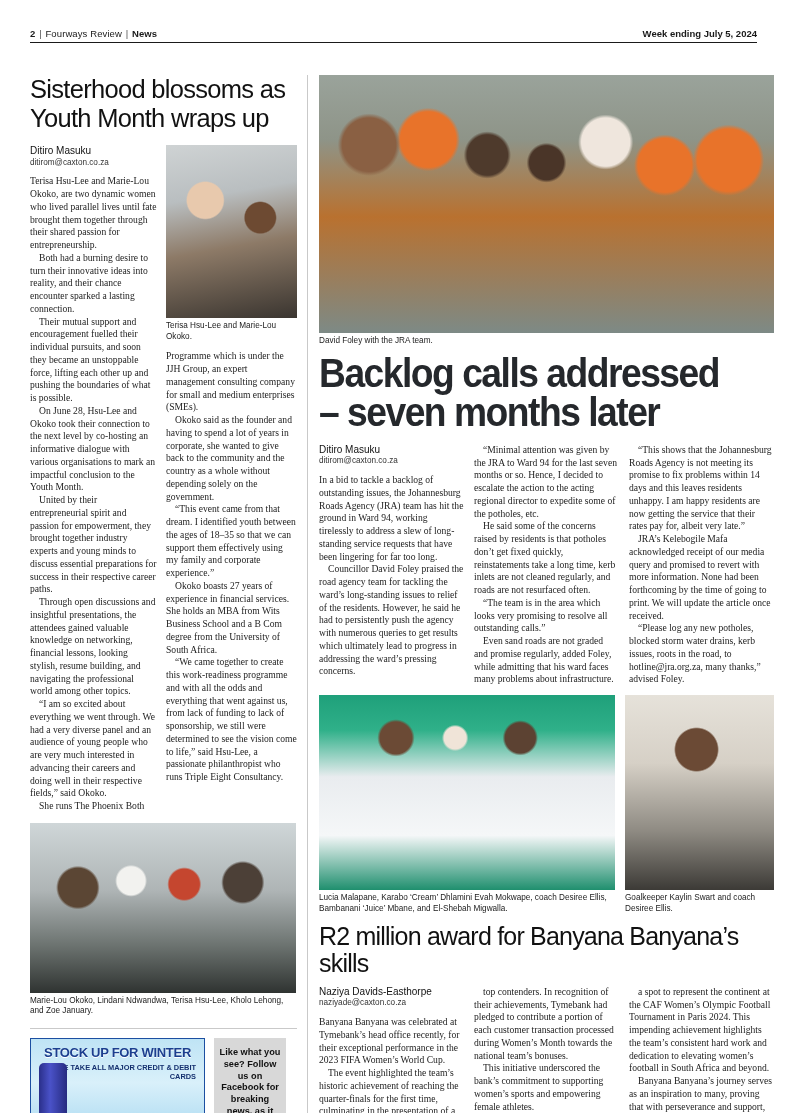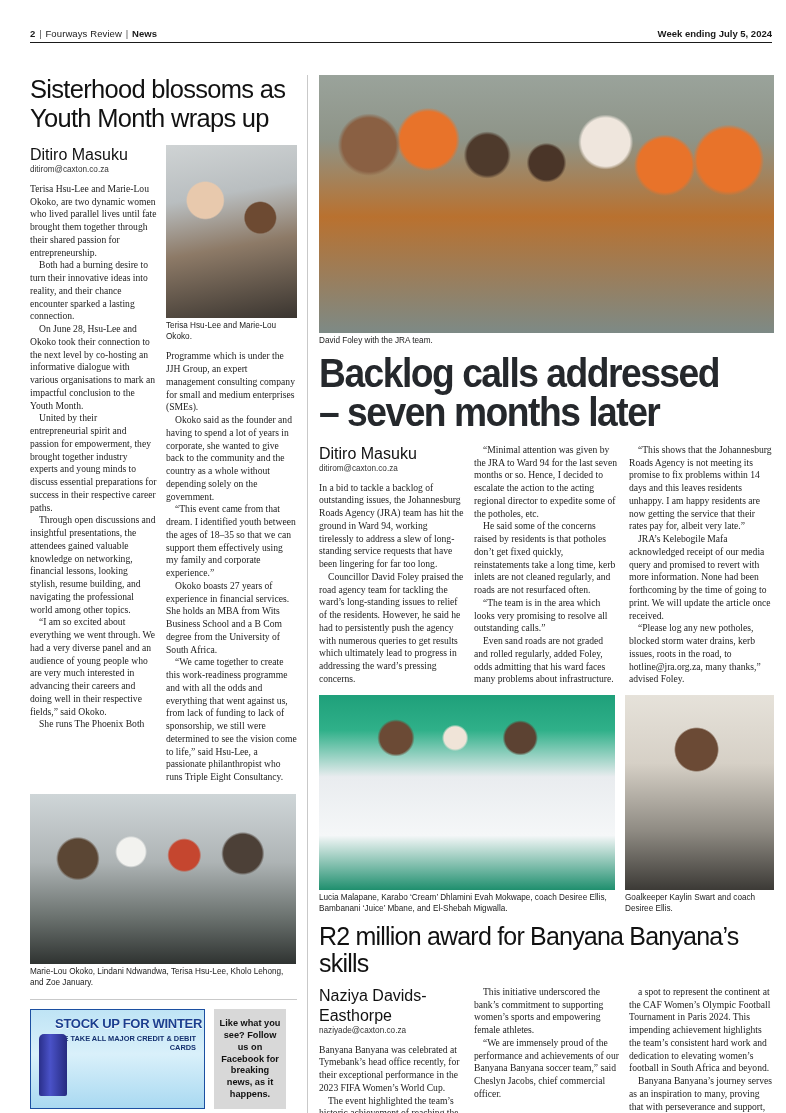--- a/index.html
+++ b/index.html
@@ -12,21 +12,21 @@
     color: #1a1a1a;
     position: relative;
     overflow: hidden;
   }
 
   .page {
     position: absolute;
     left: 0; top: 0;
     width: 786px;
     height: 1113px;
-    padding: 28px 14px 10px 30px;
+    padding: 28px 29px 10px 30px;
   }
 
   
   .masthead {
     display: flex;
     justify-content: space-between;
     align-items: flex-end;
     border-bottom: 1.6px solid #1a1a1a;
     padding-bottom: 3px;
     margin-bottom: 10px;
@@ -88,21 +88,21 @@
     font-weight: 400;
     letter-spacing: -0.8px;
     color: #111;
     margin: 9px 0 10px 0;
   }
 
   
   .byline { margin-bottom: 7px; }
   .byline .name {
     font-family: "Liberation Sans", sans-serif;
-    font-size: 16px;
+    font-size: 10px;
     font-weight: 400;
     color: #111;
     line-height: 1.25;
   }
   .byline .email {
     font-family: "Liberation Sans", sans-serif;
     font-size: 8.2px;
     color: #333;
     line-height: 1.3;
   }
@@ -208,21 +208,21 @@
 
   .ad-gas {
     width: 175px;
     border: 1px solid #1c4fa1;
     background: linear-gradient(180deg,#bfe4f5 0%,#d9f0fa 45%,#a9d9f1 100%);
     position: relative;
     overflow: hidden;
     font-family: "Liberation Sans", sans-serif;
   }
   .ad-gas .ad-top {
-    text-align: right;
+    text-align: center;
     font-weight: bold;
     font-size: 13px;
     color: #1c3f8f;
     letter-spacing: -0.3px;
     padding: 6px 2px 1px 2px;
     text-shadow: 0 1px 0 #fff;
   }
   .ad-gas .ad-cards {
     text-align: right;
     font-weight: bold;
@@ -281,20 +281,21 @@
       <div class="left-flow">
 
         <div class="lf-col">
           <div class="byline">
             <div class="name">Ditiro Masuku</div>
             <div class="email">ditirom@caxton.co.za</div>
           </div>
           <div class="bodytext">
             <p class="first">Terisa Hsu-Lee and Marie-Lou Okoko, are two dynamic women who lived parallel lives until fate brought them together through their shared passion for entrepreneurship.</p>
             <p>Both had a burning desire to turn their innovative ideas into reality, and their chance encounter sparked a lasting connection.</p>
+            <p>Their mutual support and encouragement fuelled their individual pursuits, and soon they became an unstoppable force, lifting each other up and pushing the boundaries of what is possible.</p>
             <p>On June 28, Hsu-Lee and Okoko took their connection to the next level by co-hosting an informative dialogue with various organisations to mark an impactful conclusion to the Youth Month.</p>
             <p>United by their entrepreneurial spirit and passion for empowerment, they brought together industry experts and young minds to discuss essential preparations for success in their respective career paths.</p>
             <p>Through open discussions and insightful presentations, the attendees gained valuable knowledge on networking, financial lessons, looking stylish, resume building, and navigating the professional world among other topics.</p>
             <p>“I am so excited about everything we went through. We had a very diverse panel and an audience of young people who are very much interested in advancing their careers and doing well in their respective fields,” said Okoko.</p>
             <p>She runs The Phoenix Both</p>
           </div>
         </div>
 
         <div class="lf-col">
           <div class="photo ph-terisa"></div>
@@ -359,21 +360,21 @@
             <p class="first">In a bid to tackle a backlog of outstanding issues, the Johannesburg Roads Agency (JRA) team has hit the ground in Ward 94, working tirelessly to address a slew of long-standing service requests that have been lingering for far too long.</p>
             <p>Councillor David Foley praised the road agency team for tackling the ward’s long-standing issues to relief of the residents. However, he said he had to persistently push the agency with numerous queries to get results which ultimately lead to progress in addressing the ward’s pressing concerns.</p>
           </div>
         </div>
 
         <div class="tc">
           <div class="bodytext">
             <p>“Minimal attention was given by the JRA to Ward 94 for the last seven months or so. Hence, I decided to escalate the action to the acting regional director to expedite some of the potholes, etc.</p>
             <p>He said some of the concerns raised by residents is that potholes don’t get fixed quickly, reinstatements take a long time, kerb inlets are not cleaned regularly, and roads are not resurfaced often.</p>
             <p>“The team is in the area which looks very promising to resolve all outstanding calls.”</p>
-            <p>Even sand roads are not graded and rolled regularly, added Foley, odds admitting that his ward faces many problems about infrastructure.</p>
+            <p>Even sand roads are not graded and promise regularly, added Foley, while admitting that his ward faces many problems about infrastructure.</p>
           </div>
         </div>
 
         <div class="tc">
           <div class="bodytext">
             <p>“This shows that the Johannesburg Roads Agency is not meeting its promise to fix problems within 14 days and this leaves residents unhappy. I am happy residents are now getting the service that their rates pay for, albeit very late.”</p>
             <p>JRA’s Kelebogile Mafa acknowledged receipt of our media query and promised to revert with more information. None had been forthcoming by the time of going to print. We will update the article once received.</p>
             <p>“Please log any new potholes, blocked storm water drains, kerb issues, roots in the road, to hotline@jra.org.za, many thanks,” advised Foley.</p>
           </div>
         </div>
@@ -402,20 +403,21 @@
           </div>
           <div class="bodytext">
             <p class="first">Banyana Banyana was celebrated at Tymebank’s head office recently, for their exceptional performance in the 2023 FIFA Women’s World Cup.</p>
             <p>The event highlighted the team’s historic achievement of reaching the quarter-finals for the first time, culminating in the presentation of a R2m donation in recognition of their hard work and success.</p>
 
           </div>
         </div>
 
         <div class="tc">
           <div class="bodytext">
+            <p>top contenders. In recognition of their achievements, Tymebank had pledged to contribute a portion of each customer transaction processed during Women’s Month towards the national team’s bonuses.</p>
             <p>This initiative underscored the bank’s commitment to supporting women’s sports and empowering female athletes.</p>
             <p>“We are immensely proud of the performance and achievements of our Banyana Banyana soccer team,” said Cheslyn Jacobs, chief commercial officer.</p>
 
           </div>
         </div>
 
         <div class="tc">
           <div class="bodytext">
             <p>a spot to represent the continent at the CAF Women’s Olympic Football Tournament in Paris 2024. This impending achievement highlights the team’s consistent hard work and dedication to elevating women’s football in South Africa and beyond.</p>
             <p>Banyana Banyana’s journey serves as an inspiration to many, proving that with perseverance and support, barriers can be broken, and new heights can be reached. The partnership with Tymebank is a testament to the impact of corporate sponsorships in advancing sports and empowering athletes to achieve their dreams.</p>

